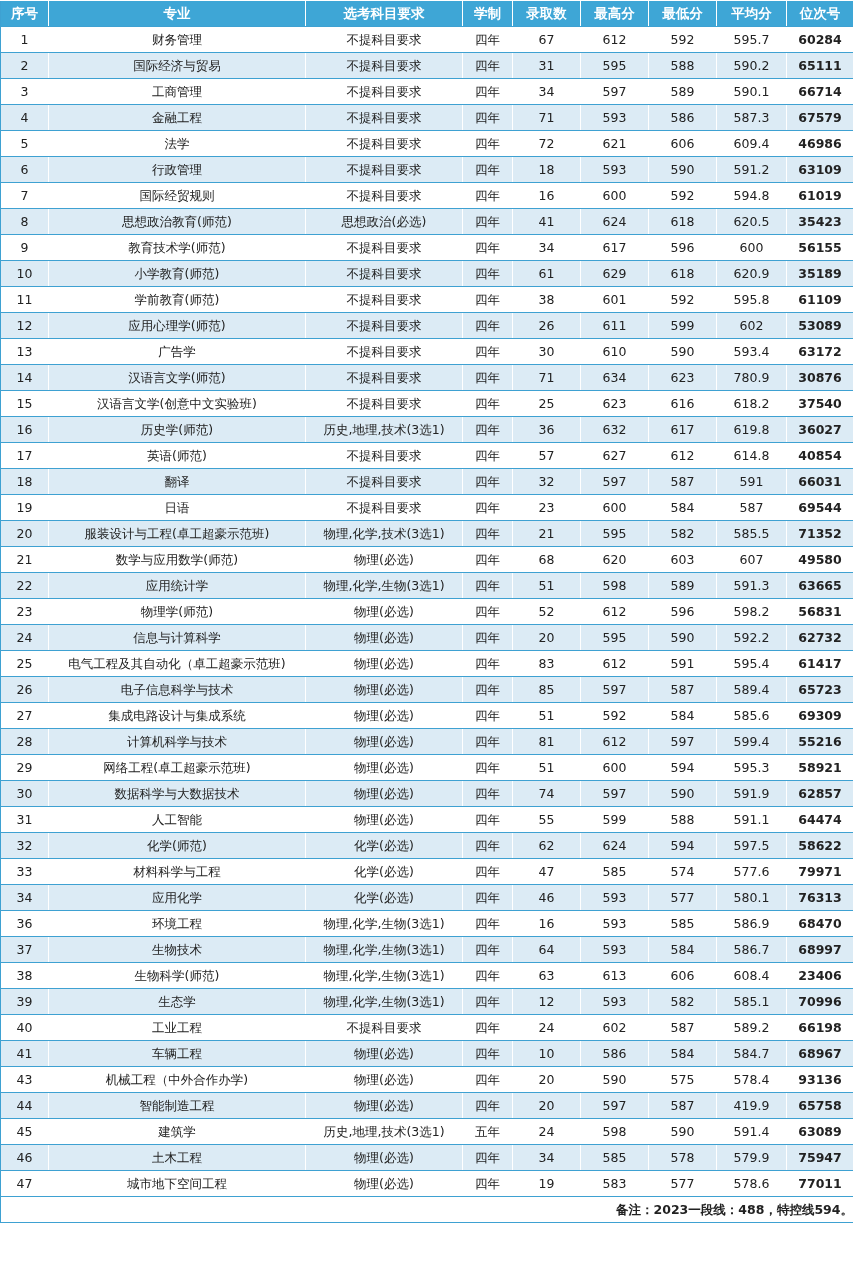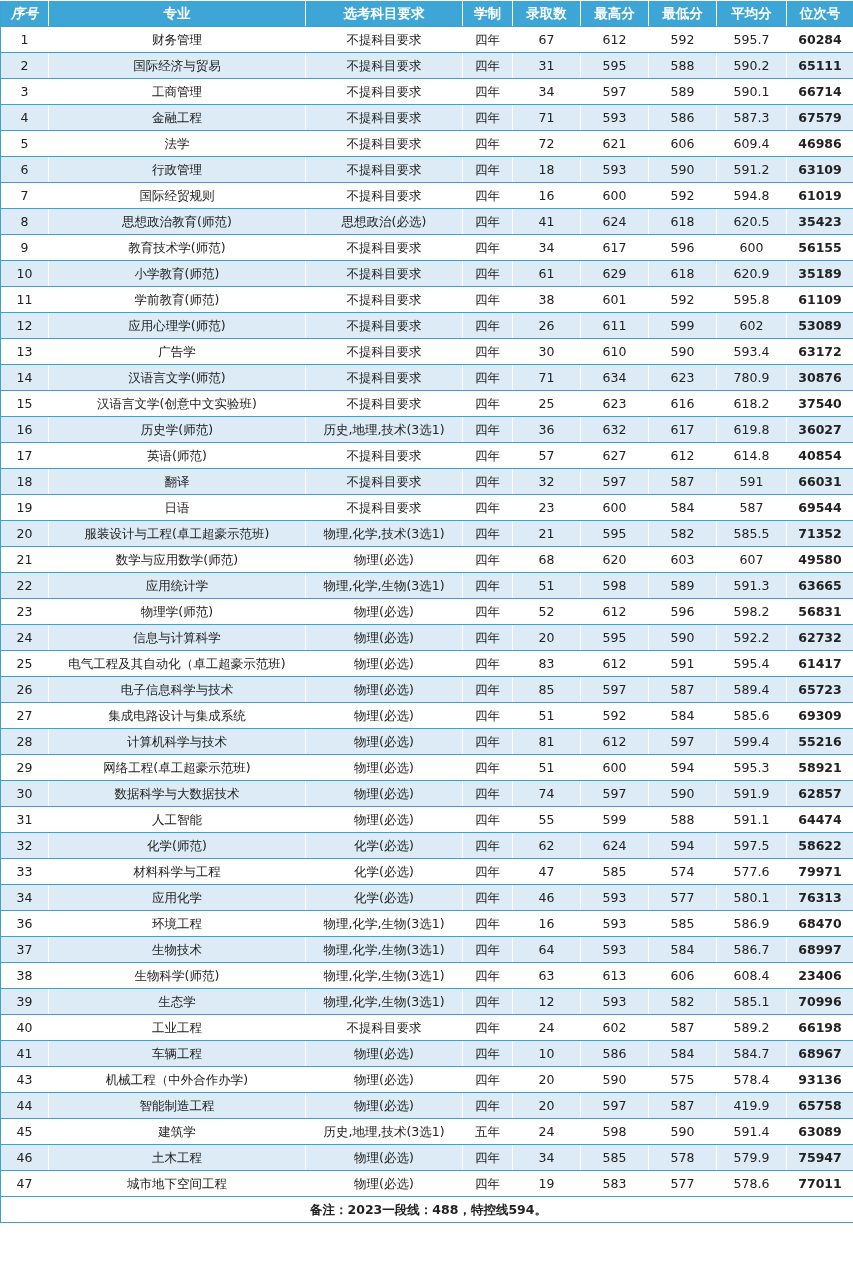--- a/index.html
+++ b/index.html
@@ -1,27 +1,27 @@
 <!DOCTYPE html>
 <html><head>
 <meta charset="utf-8">
 <style>
   html, body { margin: 0; padding: 0; background: #ffffff; }
   body { width: 853px; height: 1273px; overflow: hidden; font-family: "DejaVu Sans", "Liberation Sans", sans-serif; }
   table { border-collapse: collapse; width: 853px; table-layout: fixed; font-size: 12.5px; color: #222; }
   th, td { border: 1px solid #3ea1d2; text-align: center; padding: 0; height: 25px; line-height: 25px; white-space: nowrap; overflow: hidden; }
   th { background: #3ea6d6; color: #ffffff; font-weight: bold; font-size: 13.5px; border-color: #ffffff; border-bottom-color: #3ea1d2; }
-  th:first-child { border-left-color: #3ea1d2; font-style: italic; }
+  th:first-child { border-left-color: #3ea1d2; }
   th:last-child { border-right-color: #3ea1d2; font-family: Liberation Serif, serif; }
   tbody tr td { border-left-color: #ffffff; border-right-color: #ffffff; }
   tbody tr td:first-child { border-left-color: #3ea1d2; }
   tbody tr td:last-child { border-right-color: #3ea1d2; font-weight: bold; }
   tbody tr:nth-child(even) td { background: #dcebf5; }
   tbody tr:nth-child(odd) td { background: #ffffff; }
-  td.note { text-align: center; font-weight: bold; padding-left: 3px; background: #ffffff !important; border-left-color: #3ea1d2 !important; border-right-color: #3ea1d2 !important; }
+  td.note { text-align: right; font-weight: bold; padding-left: 3px; background: #ffffff !important; border-left-color: #3ea1d2 !important; border-right-color: #3ea1d2 !important; }
 </style>
 </head>
 <body>
 
 <table>
   <colgroup>
     <col style="width:48px">
       <col style="width:257px">
       <col style="width:157px">
       <col style="width:50px">

